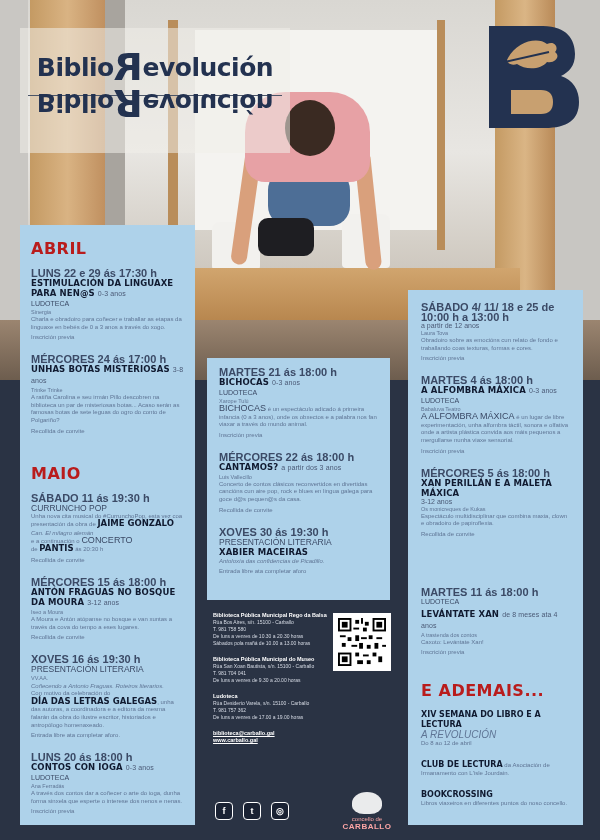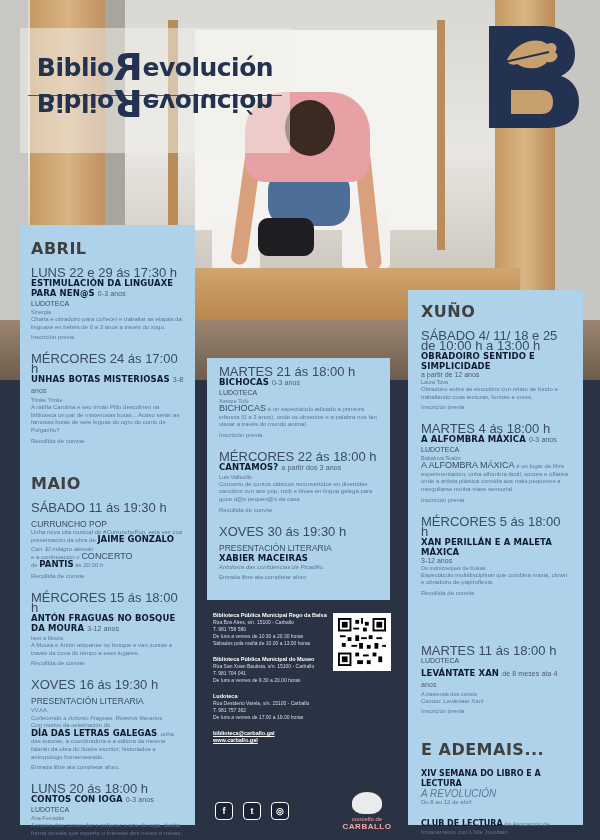--- a/index.html
+++ b/index.html
@@ -55,30 +55,30 @@
 
   
   .dark-bg { position:absolute; left:0; top:380px; width:600px; height:460px; background:#2a3344; }
 
   
   .panel { position:absolute; background:#aed2ea; }
   .p-left { left:20px; top:225px; width:175px; height:600px; padding:14px 11px; }
   .p-mid { left:207px; top:358px; width:183px; height:242px; padding:9px 12px; }
   .p-right { left:408px; top:290px; width:175px; height:535px; padding:12px 13px; }
 
-  .month { font-family:"DejaVu Sans", sans-serif; font-weight:bold; font-size:16px; color:#404040; letter-spacing:0.5px; margin-bottom:10px; }
+  .month { font-family:"DejaVu Sans", sans-serif; font-weight:bold; font-size:16px; color:#b91c1c; letter-spacing:0.5px; margin-bottom:10px; }
   .event { margin-bottom:12px; }
-  .ev-date { font-size:13px; color:#3b4a66; line-height:10px; }
+  .ev-date { font-size:11px; color:#3b4a66; line-height:10px;font-weight:bold; }
   .ev-title { font-family:"DejaVu Sans", sans-serif; font-weight:bold; font-size:8.5px; color:#101a30; line-height:10px; letter-spacing:0.1px; }
   .ev-age { font-family:"Liberation Sans", sans-serif; font-weight:normal; font-size:7px; color:#4b5a76; }
   .ev-place { font-size:7px; color:#3b4a66; line-height:9px; }
   .ev-org { font-size:5.5px; color:#5f7595; line-height:8px; }
   .ev-desc { font-size:6px; color:#5f7595; line-height:7.6px; }
   .ev-note { font-size:6px; color:#5f7595; line-height:9px; margin-top:2px; }
-  .ev-sub { font-size:8.5px; color:#3b4a66; line-height:10px;margin-top:6px; }
+  .ev-sub { font-size:8.5px; color:#3b4a66; line-height:10px; }
   .ev-italic { font-style:italic; font-size:6px; color:#5f7595; line-height:8px; }
   .inline-bold { font-family:"DejaVu Sans", sans-serif; font-weight:bold; font-size:8.5px; color:#101a30; }
   .inline-big { font-size:9px; color:#3b4a66; }
 
   .extra-title { font-family:"DejaVu Sans", sans-serif; font-weight:bold; font-size:8px; color:#101a30; line-height:10px; }
   .extra-item { margin-bottom:12px; }
 
   
   .contact { position:absolute; left:213px; top:612px; width:120px; color:#e6e9f0; }
   .c-block { margin-bottom:9px; }
@@ -215,25 +215,23 @@
   <div class="event">
     <div class="ev-date">XOVES 30 ás 19:30 h</div>
     <div class="ev-sub">PRESENTACIÓN LITERARIA</div>
     <div class="ev-title">XABIER MACEIRAS</div>
     <div class="ev-italic">Antoloxía das confidencias de Picadillo.</div>
     <div class="ev-note">Entrada libre ata completar aforo</div>
   </div>
 </div>
 
 <div class="panel p-right">
-  <div class="month">XUÑO</div>
 
   <div class="event">
     <div class="ev-date">SÁBADO 4/ 11/ 18 e 25 de 10:00 h a 13:00 h</div>
-    <div class="ev-title">OBRADOIRO SENTIDO E SIMPLICIDADE</div>
     <div class="ev-age">a partir de 12 anos</div>
     <div class="ev-org">Laura Tova</div>
     <div class="ev-desc">Obradoiro sobre as emocións cun relato de fondo e traballando coas texturas, formas e cores.</div>
     <div class="ev-note">Inscrición previa</div>
   </div>
 
   <div class="event">
     <div class="ev-date">MARTES 4 ás 18:00 h</div>
     <div class="ev-title"><span>A ALFOMBRA MÁXICA</span> <span class="ev-age">0-3 anos</span></div>
     <div class="ev-place">LUDOTECA</div>

